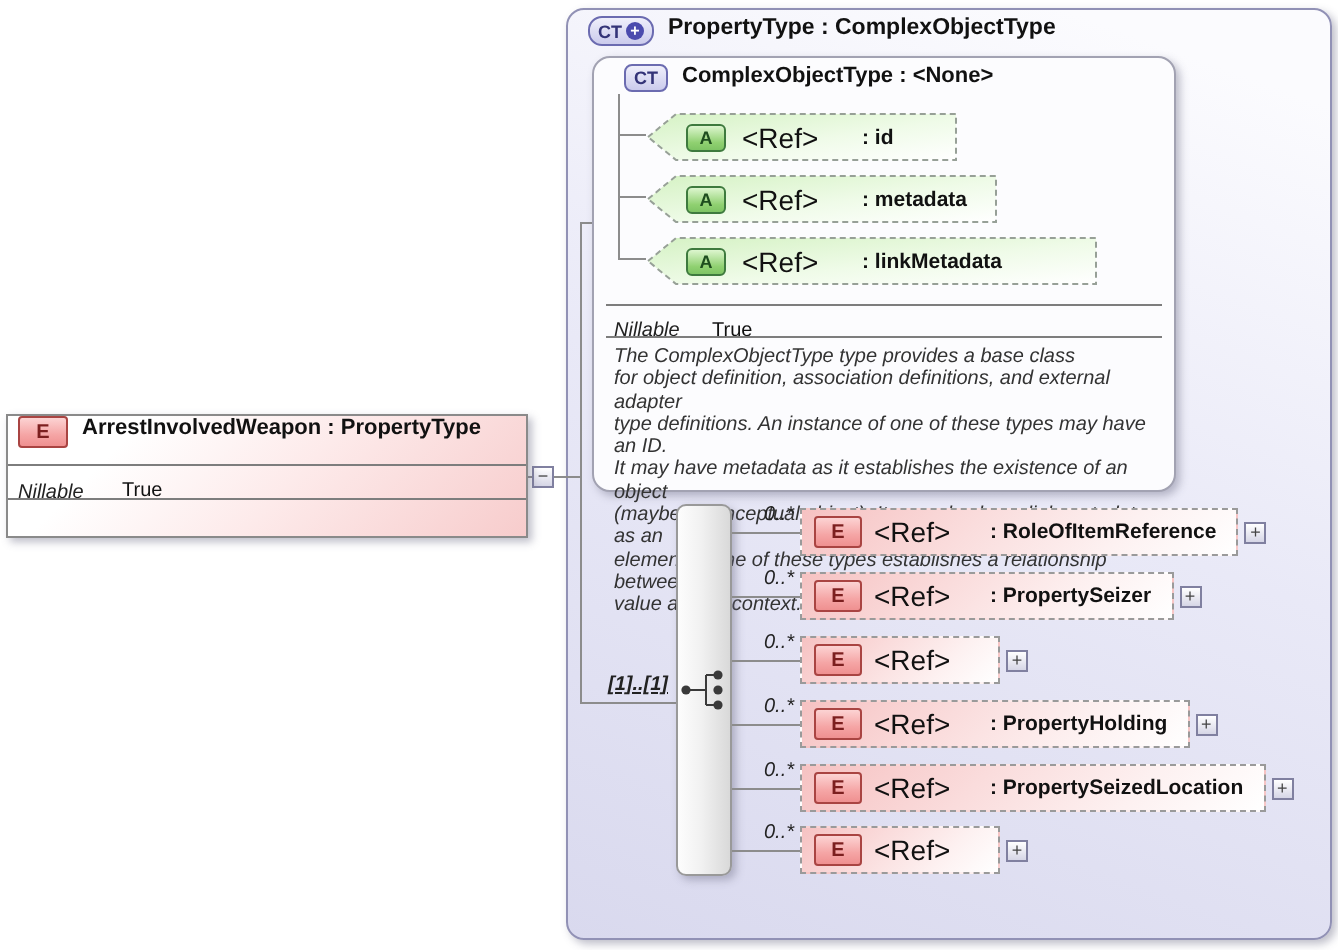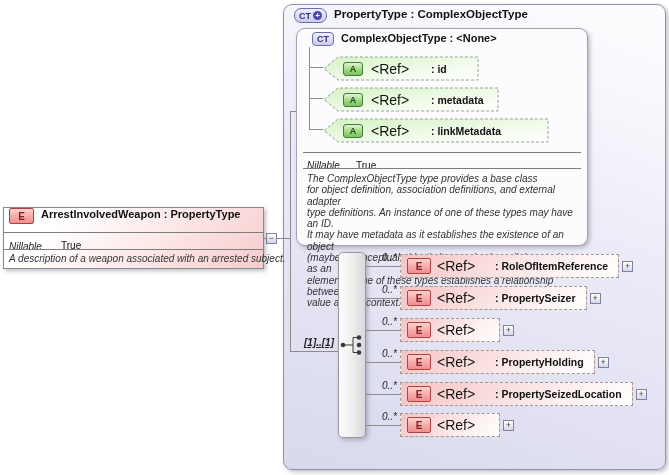--- a/index.html
+++ b/index.html
@@ -113,21 +113,20 @@
 
   <div id="element-box" class="abs shadow">
     <div class="box-title-row">
       <span class="badge badge-e">E</span>
       <span class="title-text">ArrestInvolvedWeapon : PropertyType</span>
     </div>
     <div class="sep" style="left:0;right:0;top:24px;"></div>
     <div class="abs" style="left:5px;top:28px;"><span class="facet-label">Nillable</span></div>
     <div class="abs" style="left:57px;top:27px;"><span class="facet-value">True</span></div>
     <div class="sep" style="left:0;right:0;top:41px;"></div>
-    <div class="abs annotation" style="left:5px;top:45px;">A description of a weapon associated with an arrested subject.</div>
   </div>
 
   <div id="base-box" class="abs shadow">
     <div class="box-title-row" style="left:10px;top:3px;height:18px;">
       <span class="badge badge-ct" style="border-radius:4px;height:14px;">
         <span>CT</span>
       </span>
       <span class="title-text">ComplexObjectType : &lt;None&gt;</span>
     </div>
 

